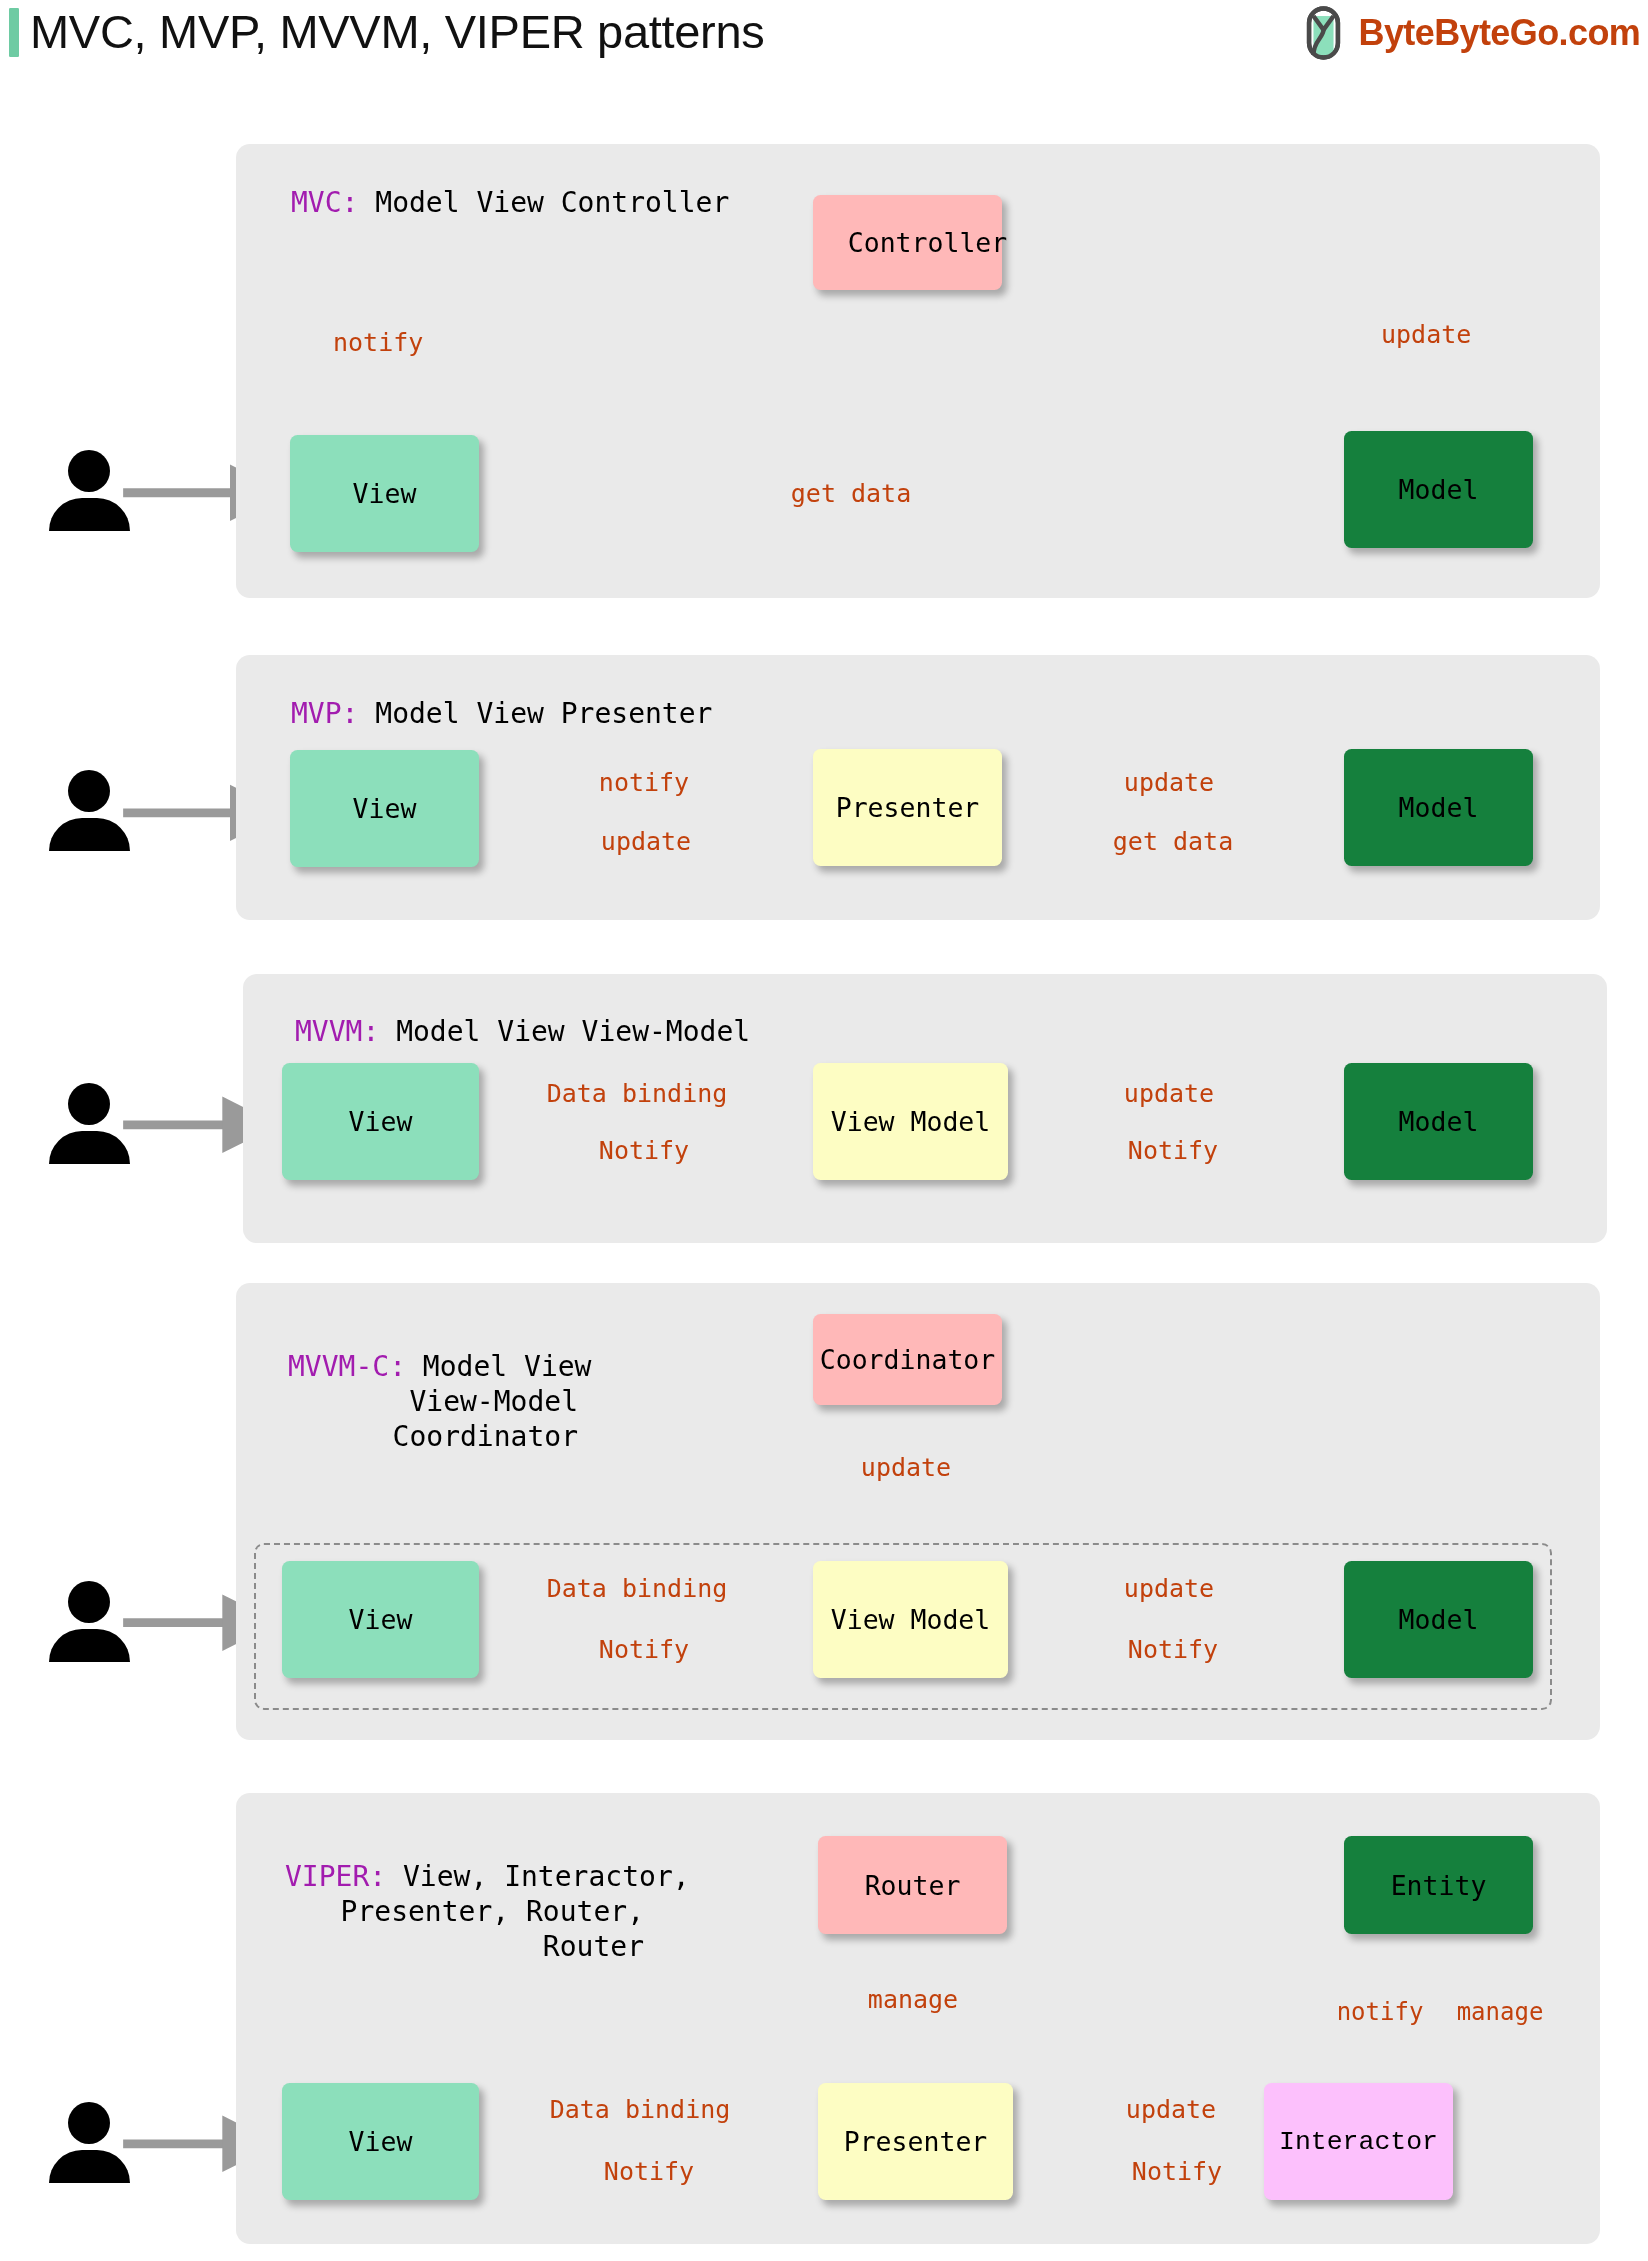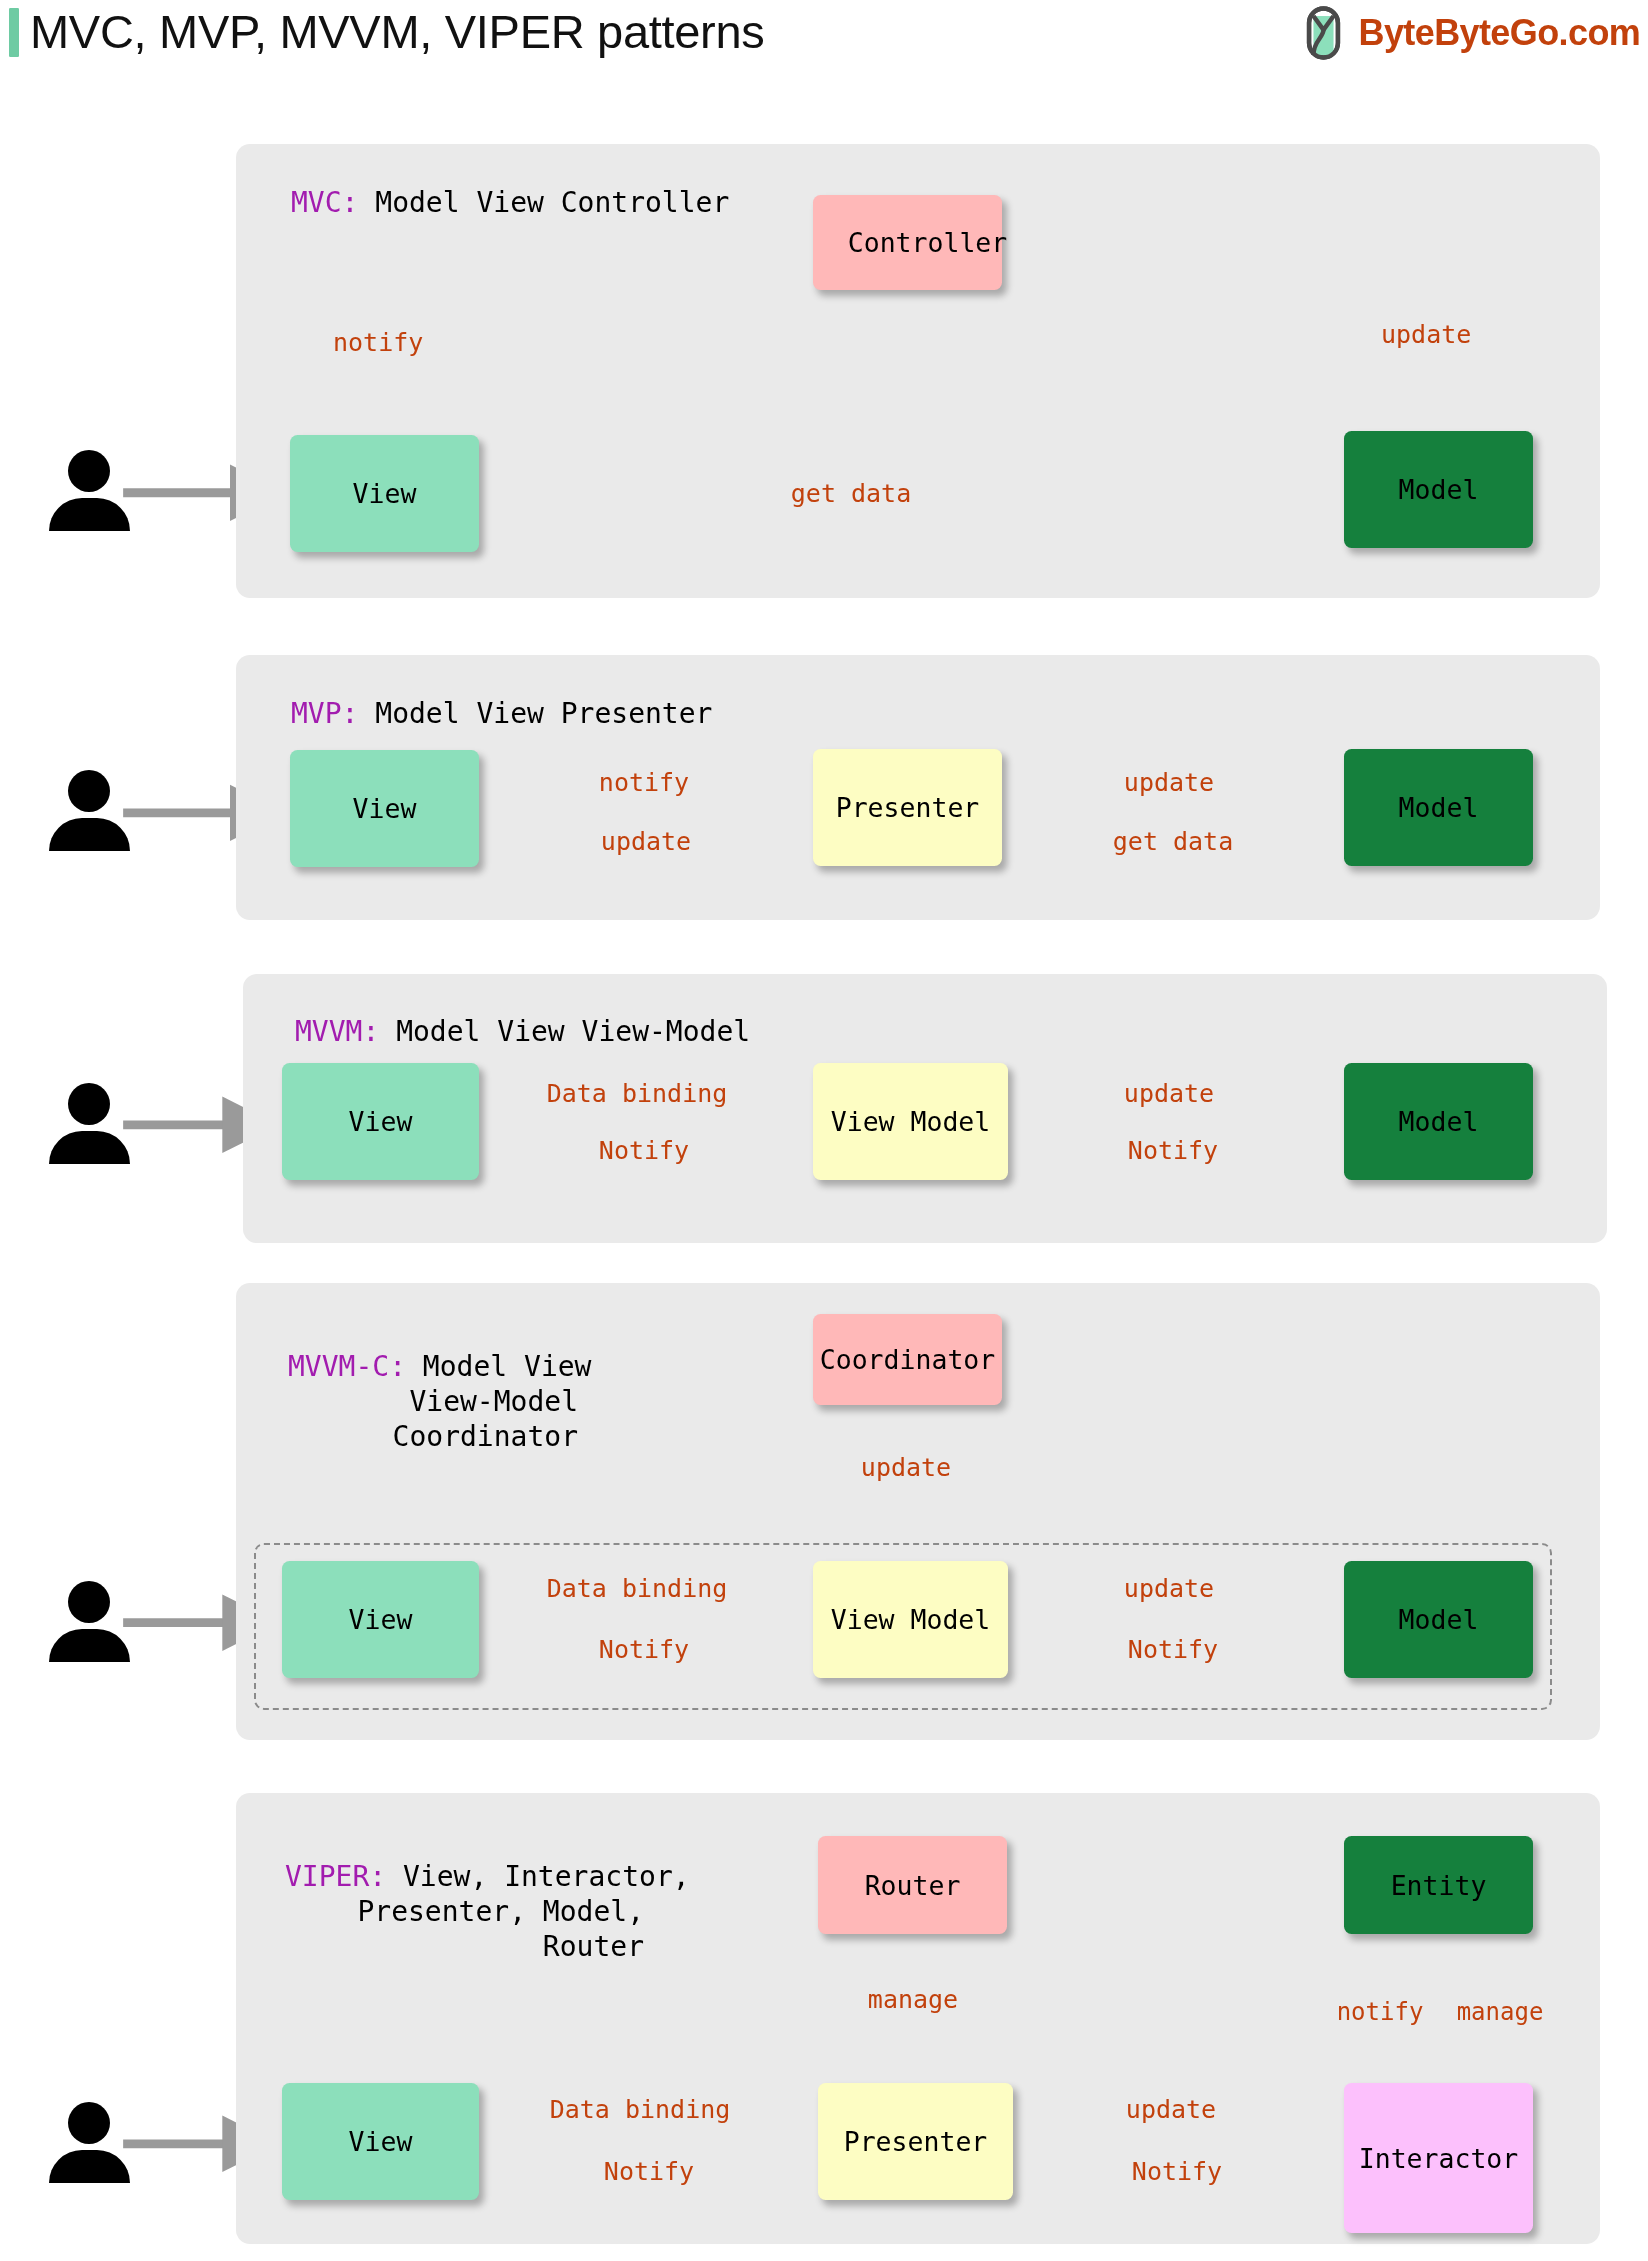--- a/index.html
+++ b/index.html
@@ -246,42 +246,42 @@
     </div>
   <div class="node n-model" style="left:1344px; top:1561px; width:189px; height:117px;">
       <span>Model</span>
     </div>
   <div class="edge-label" style="left:637px; top:1574px; transform:translateX(-50%);">Data binding</div>
   <div class="edge-label" style="left:644px; top:1635px; transform:translateX(-50%);">Notify</div>
   <div class="edge-label" style="left:1169px; top:1574px; transform:translateX(-50%);">update</div>
   <div class="edge-label" style="left:1173px; top:1635px; transform:translateX(-50%);">Notify</div>
 
   <div class="panel" style="top:1793px; height:451px;">
-    <div class="panel-label" style="left:49px; top:66px; text-align:right; width:359px;"><span class="key">VIPER:</span><span> View, Interactor,</span><br><span>Presenter, Model,</span><br><span>Router</span></div>
+    <div class="panel-label" style="left:49px; top:66px; text-align:right; width:359px;"><span class="key">VIPER:</span><span> View, Interactor,</span><br><span>Presenter, Router,</span><br><span>Router</span></div>
   </div>
   <div class="person" style="left:49px; top:2102px;">
     <div class="head"></div>
     <div class="body"></div>
   </div>
   <div class="node n-ctrl" style="left:818px; top:1836px; width:189px; height:98px;">
       <span>Router</span>
     </div>
   <div class="node n-model" style="left:1344px; top:1836px; width:189px; height:98px;">
       <span>Entity</span>
     </div>
   <div class="edge-label" style="left:913px; top:1985px; transform:translateX(-50%);">manage</div>
   <div class="edge-label" style="left:1380px; top:1998px; transform:translateX(-50%); font-size:24px;">notify</div>
   <div class="edge-label" style="left:1500px; top:1998px; transform:translateX(-50%); font-size:24px;">manage</div>
   <div class="node n-view" style="left:282px; top:2083px; width:197px; height:117px;">
       <span>View</span>
     </div>
   <div class="node n-pres" style="left:818px; top:2083px; width:195px; height:117px;">
       <span>Presenter</span>
     </div>
-  <div class="node n-inter" style="left:1344px; top:2083px; width:189px; height:150px;">
+  <div class="node n-inter" style="left:1264px; top:2083px; width:189px; height:117px;font-family:Liberation Mono, monospace;">
       <span>Interactor</span>
     </div>
   <div class="edge-label" style="left:640px; top:2095px; transform:translateX(-50%);">Data binding</div>
   <div class="edge-label" style="left:649px; top:2157px; transform:translateX(-50%);">Notify</div>
   <div class="edge-label" style="left:1171px; top:2095px; transform:translateX(-50%);">update</div>
   <div class="edge-label" style="left:1177px; top:2157px; transform:translateX(-50%);">Notify</div>
 
 </div>
 
 

